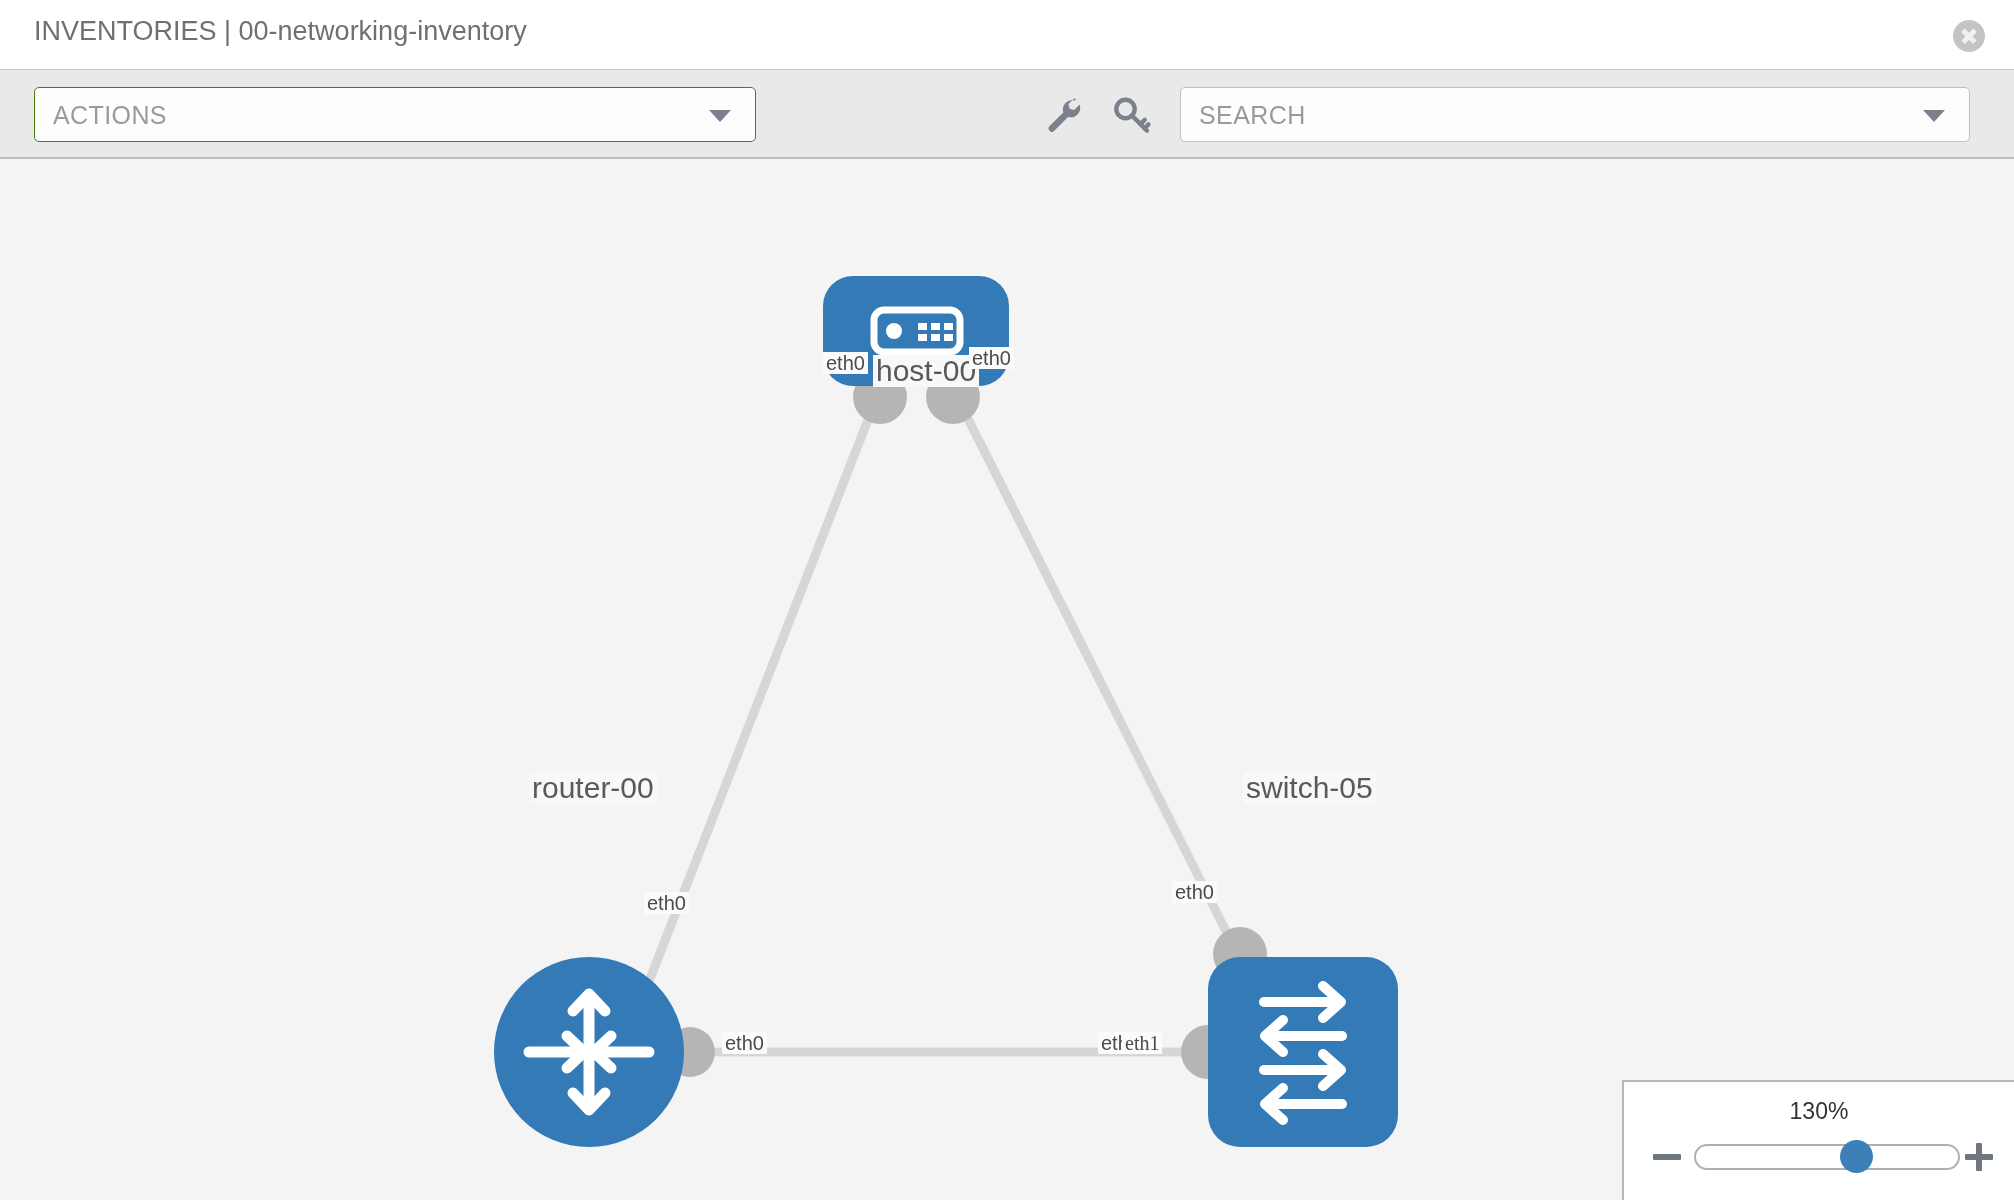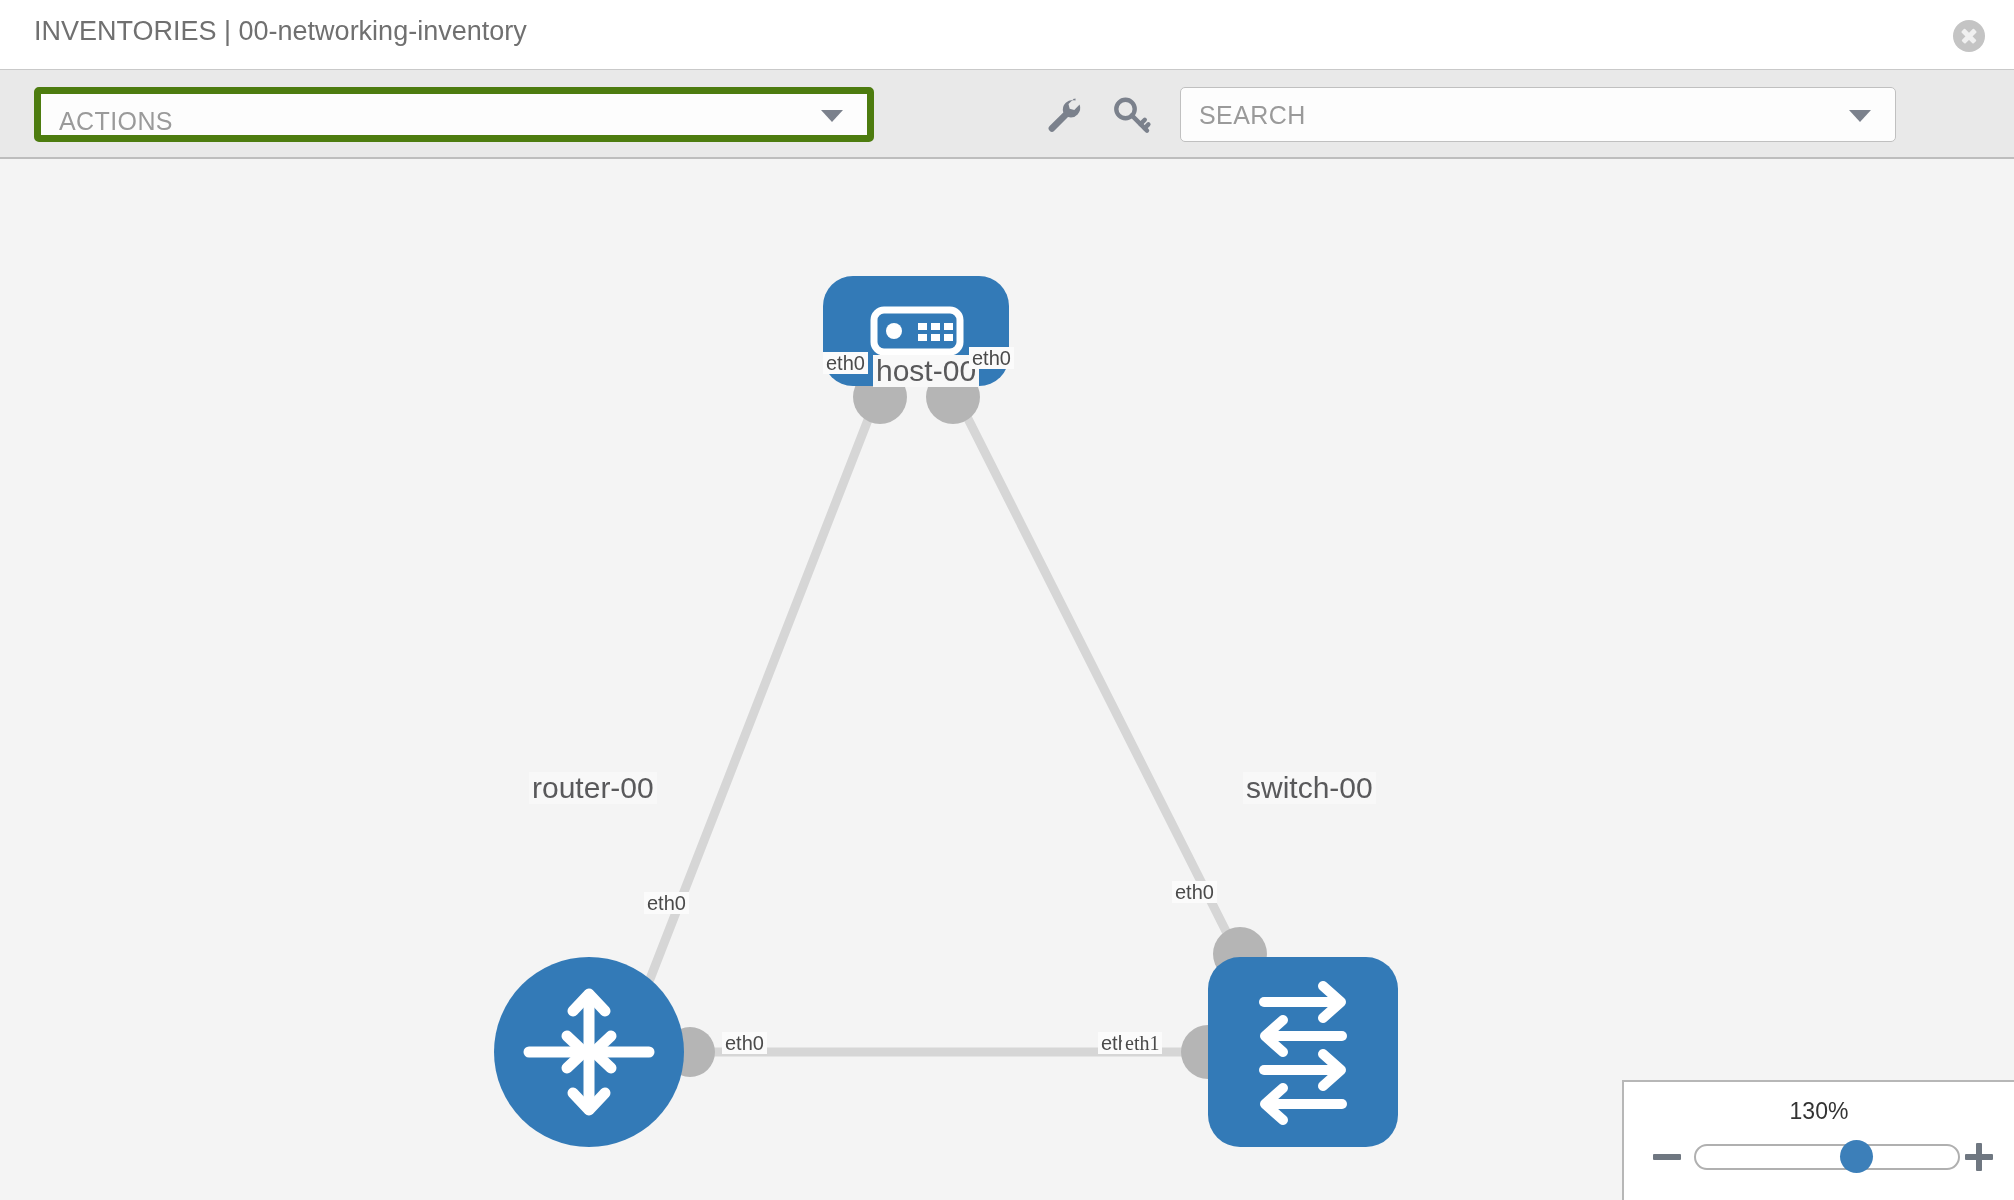--- a/index.html
+++ b/index.html
@@ -66,24 +66,24 @@
     height: 90px;
     background: #e9e9e9;
     border-top: 1px solid #c9c9c9;
     border-bottom: 2px solid #bdbdbd;
     box-sizing: border-box;
   }
   .actions-select {
     position: absolute;
     left: 34px;
     top: 17px;
-    width: 840px;
+    width: 722px;
     height: 55px;
     background: #fdfdfd;
-    border: 7px solid #4d7c0f;
+    border: 1px solid #4d7c0f;
     border-radius: 5px;
     box-sizing: border-box;
     cursor: pointer;
   }
   .actions-select .sel-label {
     position: absolute;
     left: 18px;
     top: 13px;
     font-size: 25px;
     color: #9a9a9a;
@@ -108,21 +108,21 @@
     cursor: pointer;
   }
   .tool-icon svg { display: block; }
   .icon-wrench { left: 1040px; }
   .icon-key    { left: 1110px; }
 
   .search-box {
     position: absolute;
     left: 1180px;
     top: 17px;
-    width: 716px;
+    width: 790px;
     height: 55px;
     background: #fdfdfd;
     border: 1px solid #c0c0c0;
     border-radius: 5px;
     box-sizing: border-box;
     cursor: text;
   }
   .search-box .sel-label {
     position: absolute;
     left: 18px;
@@ -344,21 +344,21 @@
         <polyline points="115,97 133,113 115,129"></polyline>
 
         <line x1="58" y1="147" x2="134" y2="147"></line>
         <polyline points="75,131 57,147 75,163"></polyline>
       </g>
     </g>
   </svg>
 
   <div class="node-label" style="left:873px; top:196px;">host-00</div>
   <div class="node-label" style="left:529px; top:613px;">router-00</div>
-  <div class="node-label" style="left:1243px; top:613px;">switch-00</div>
+  <div class="node-label" style="left:1243px; top:613px;">switch-05</div>
 
   <div class="edge-label" style="left:823px; top:193px;">eth0</div>
   <div class="edge-label" style="left:969px; top:188px;">eth0</div>
   <div class="edge-label" style="left:644px; top:733px;">eth0</div>
   <div class="edge-label" style="left:1172px; top:722px;">eth0</div>
   <div class="edge-label" style="left:722px; top:873px;">eth0</div>
   <div class="edge-label" style="left:1098px; top:873px;">eth0</div>
   <div class="edge-label" style="left:1122px; top:873px;font-family:Liberation Serif, serif;">eth1</div>
 
 </div>

